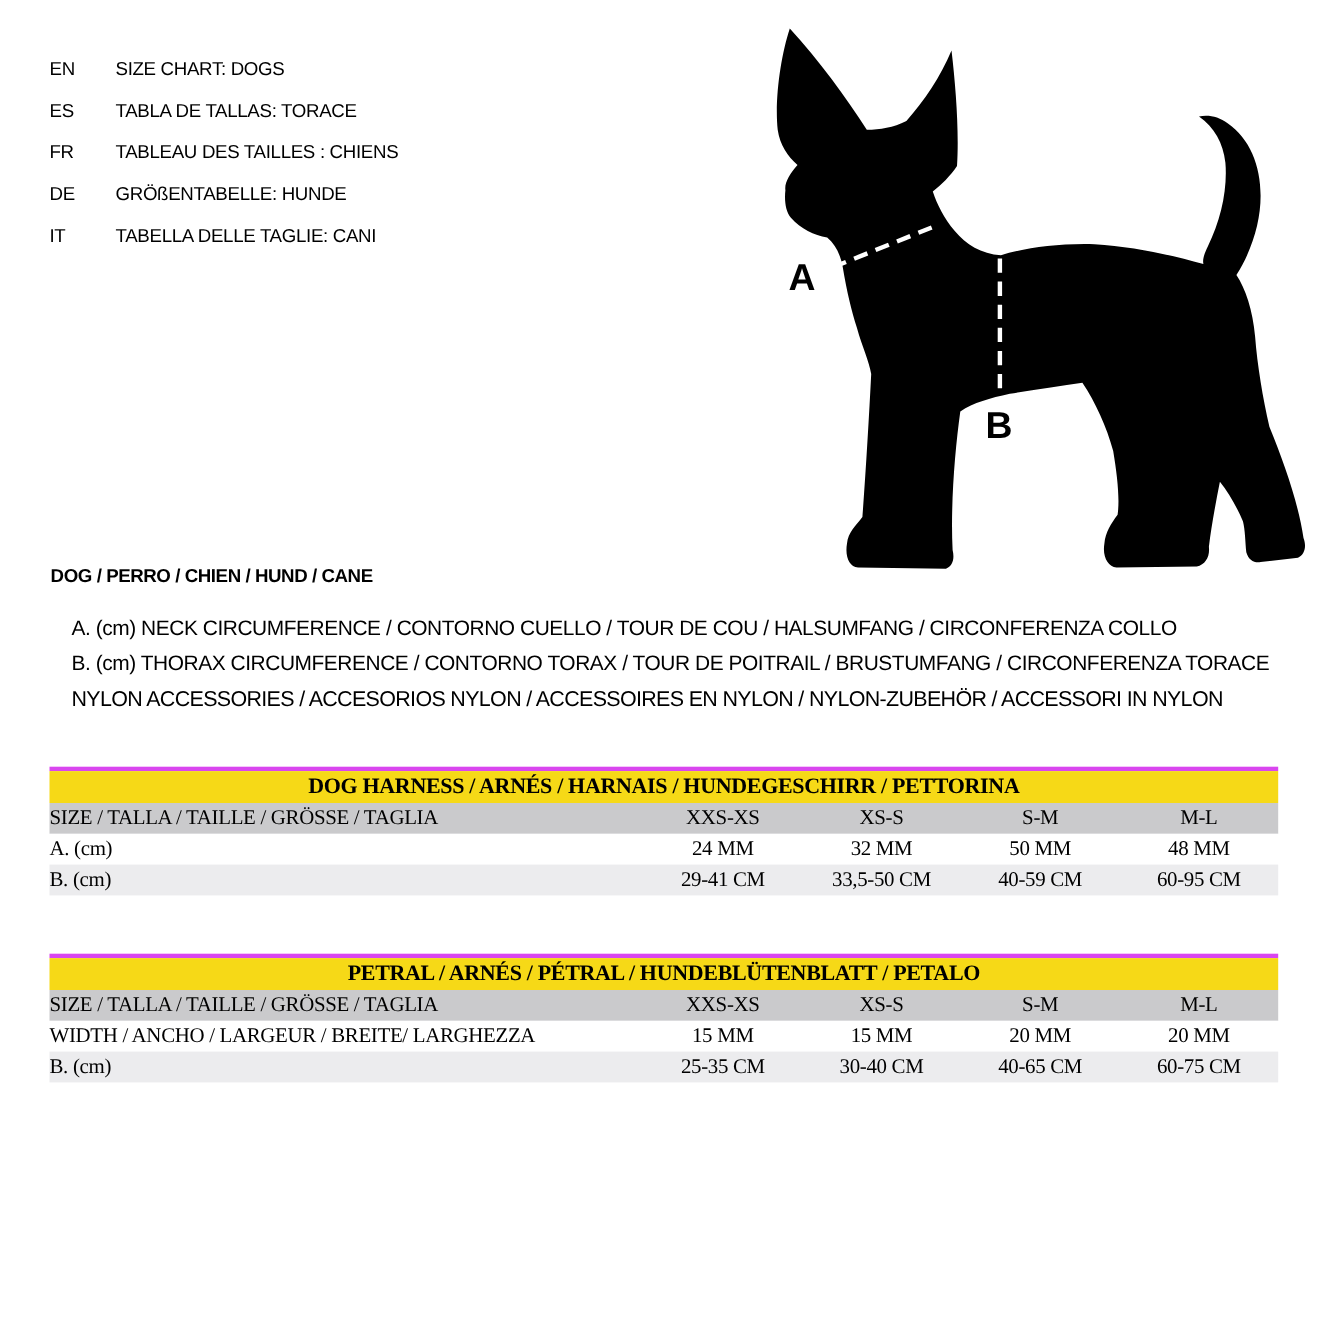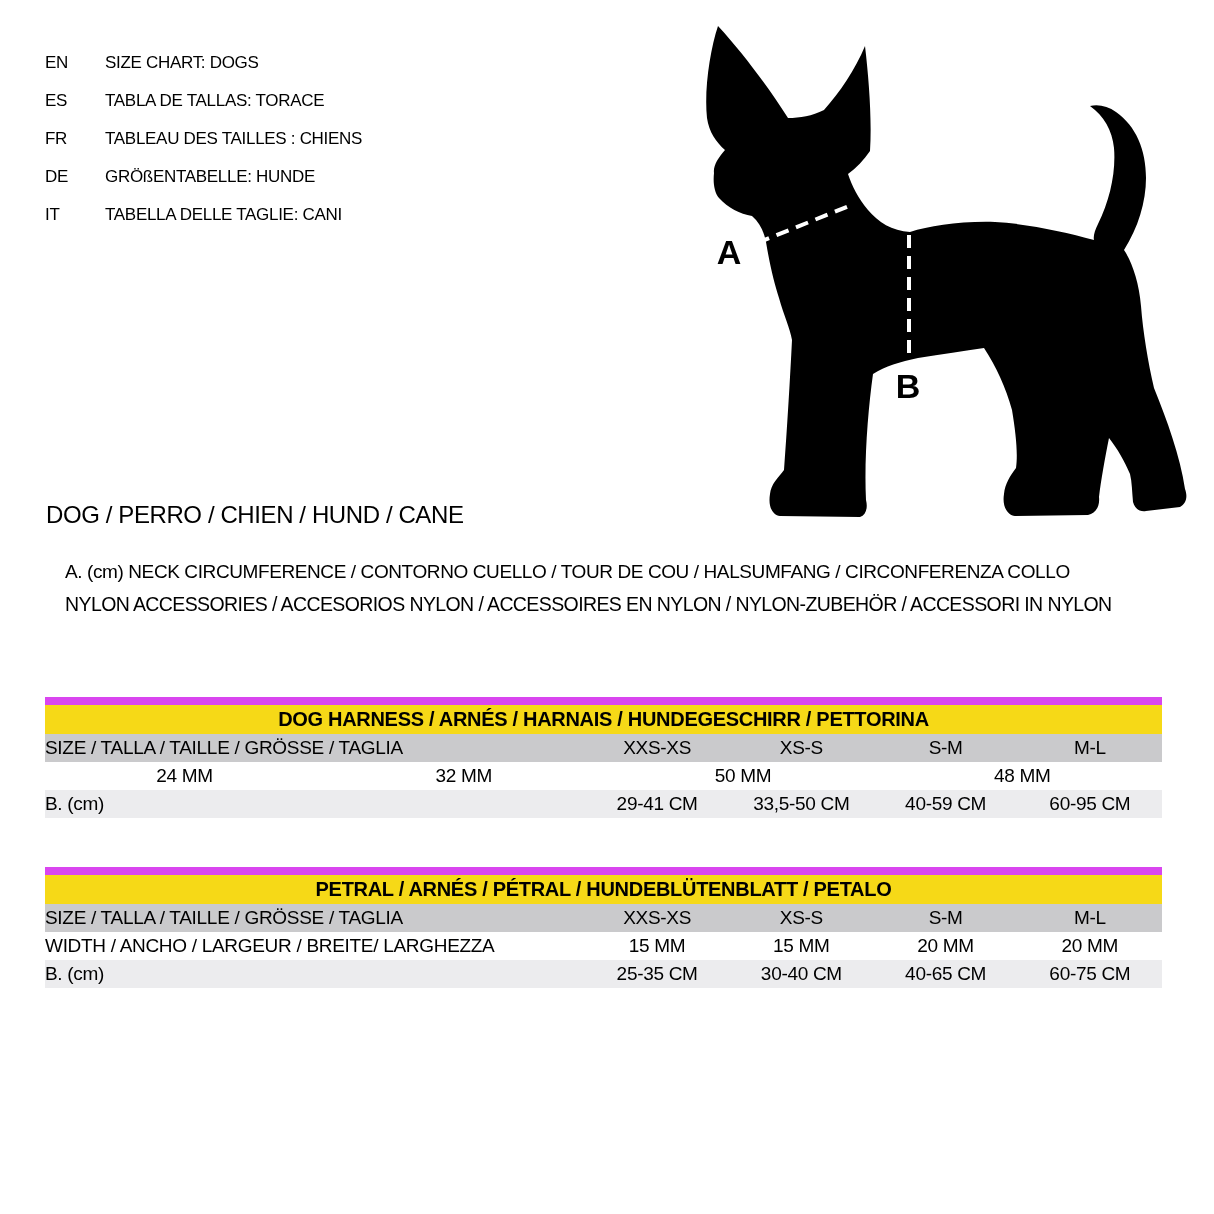--- a/index.html
+++ b/index.html
@@ -27,29 +27,29 @@
   .lang-block { position: absolute; left: 45px; top: 44px; }
   .lang-row { display: flex; height: 38px; align-items: center; font-size: 17px; white-space: nowrap; }
   .lang-code { width: 60px; flex: 0 0 60px; }
 
   
   .dog-wrap { position: absolute; left: 680px; top: 10px; width: 520px; height: 520px; }
   .dog-wrap svg { display: block; }
   .marker-label { font-family: "Liberation Sans", sans-serif; font-weight: bold; font-size: 34px; fill: #000; }
 
   
-  .animal-label { position: absolute; left: 46px; top: 501px; font-size: 24px; letter-spacing: -0.4px; white-space: nowrap; }
+  .animal-label { position: absolute; left: 46px; top: 514px; font-size: 17px; letter-spacing: -0.4px; white-space: nowrap; font-weight: bold; }
 
   
   .legend { position: absolute; left: 45px; top: 556px; }
   .legend-line { height: 32px; display: flex; align-items: center; font-size: 19px; letter-spacing: -0.4px; white-space: nowrap; margin-left: 20px; }
   .legend-line.bold { font-weight: normal; font-size: 19.5px; letter-spacing: -0.6px; }
 
   
-  .sizetable { position: absolute; left: 45px; width: 1117px; border-top: 8px solid #d946ef; }
+  .sizetable { position: absolute; left: 45px; width: 1117px; border-top: 4px solid #d946ef; font-family: Liberation Serif, serif; }
   .sizetable.t1 { top: 697px; }
   .sizetable.t2 { top: 867px; }
   .t-title {
     height: 29px; background: var(--accent-yellow);
     display: flex; align-items: center; justify-content: center;
     font-weight: bold; font-size: 20px; white-space: nowrap;
   }
   .t-row { display: flex; height: 28px; align-items: center; font-size: 19px; }
   .t-sizes { background: var(--row-gray); }
   .t-data.row-a { background: #ffffff; }
@@ -140,33 +140,35 @@
       <line x1="229" y1="225" x2="229" y2="345" stroke="#ffffff" stroke-width="4" stroke-dasharray="13 8"></line>
       <text class="marker-label" x="49" y="254" text-anchor="middle">A</text>
       <text class="marker-label" x="228" y="388" text-anchor="middle">B</text>
     </svg>
   </div>
 
   <div class="animal-label">DOG / PERRO / CHIEN / HUND / CANE</div>
 
   <div class="legend">
     <div class="legend-line">A. (cm) NECK CIRCUMFERENCE / CONTORNO CUELLO / TOUR DE COU / HALSUMFANG / CIRCONFERENZA COLLO</div>
+    <div class="legend-line">B. (cm) THORAX CIRCUMFERENCE / CONTORNO TORAX / TOUR DE POITRAIL / BRUSTUMFANG / CIRCONFERENZA TORACE</div>
     <div class="legend-line bold">NYLON ACCESSORIES / ACCESORIOS NYLON / ACCESSOIRES EN NYLON / NYLON-ZUBEHÖR / ACCESSORI IN NYLON</div>
   </div>
 
   <div class="sizetable t1">
     <div class="t-title">DOG HARNESS / ARNÉS / HARNAIS / HUNDEGESCHIRR / PETTORINA</div>
     <div class="t-row t-sizes">
       <div class="t-label">SIZE / TALLA / TAILLE / GRÖSSE / TAGLIA</div>
       <div class="t-val">XXS-XS</div>
       <div class="t-val">XS-S</div>
       <div class="t-val">S-M</div>
       <div class="t-val">M-L</div>
     </div>
     <div class="t-row t-data row-a">
+      <div class="t-label">A. (cm)</div>
       <div class="t-val">24 MM</div>
       <div class="t-val">32 MM</div>
       <div class="t-val">50 MM</div>
       <div class="t-val">48 MM</div>
     </div>
     <div class="t-row t-data row-b">
       <div class="t-label">B. (cm)</div>
       <div class="t-val">29-41 CM</div>
       <div class="t-val">33,5-50 CM</div>
       <div class="t-val">40-59 CM</div>

